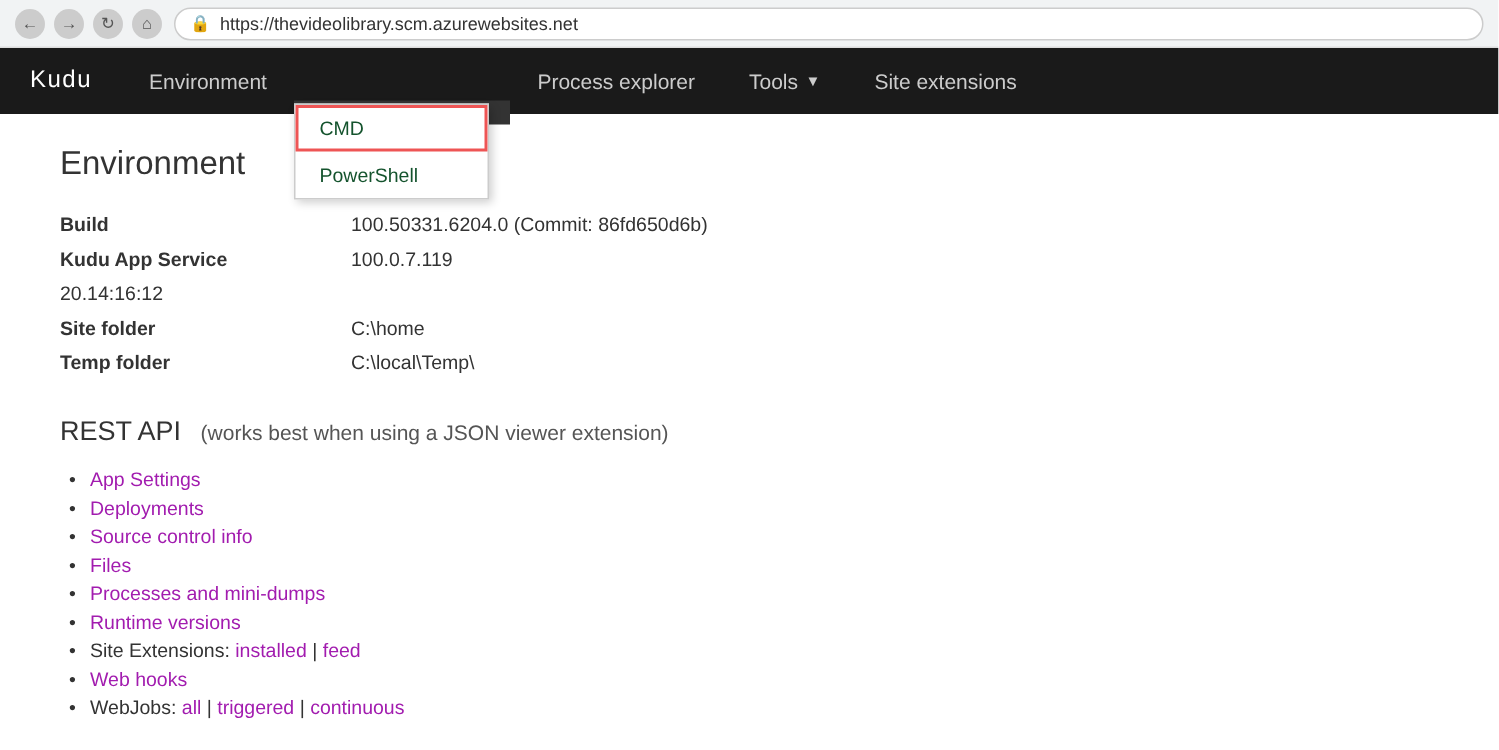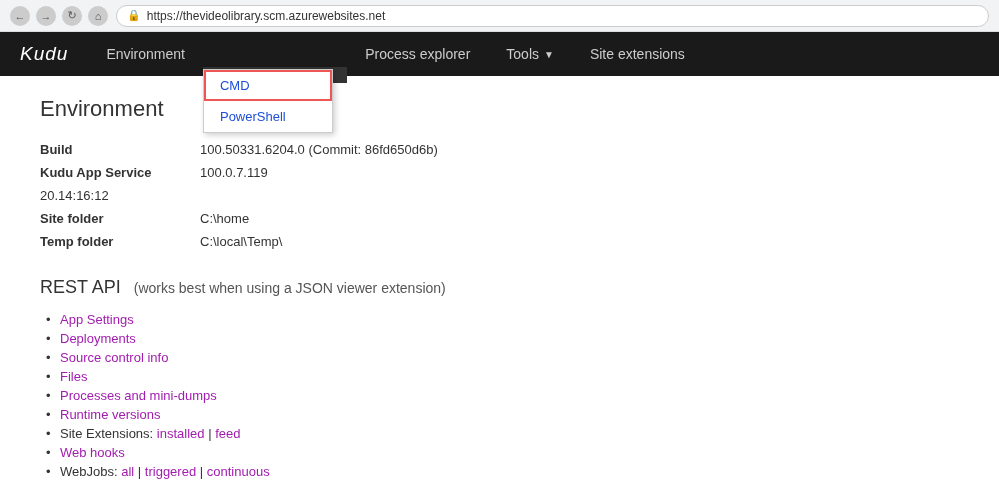--- a/index.html
+++ b/index.html
@@ -50,24 +50,23 @@
       background: #1a1a1a;
       height: 44px;
       display: flex;
       align-items: center;
       padding: 0 0;
       position: relative;
     }
     .kudu-brand {
       padding: 0 20px;
       color: #fff;
-      font-size: 19px;
+      font-size: 16px;
       font-weight: 300;
       letter-spacing: 1px;
-      font-style: italic;
     }
     .nav-items {
       display: flex;
       align-items: center;
       height: 100%;
     }
     .nav-item {
       padding: 0 18px;
       height: 100%;
       display: flex;
@@ -96,21 +95,21 @@
       background: #fff;
       border: 1px solid #ccc;
       z-index: 100;
       min-width: 130px;
       box-shadow: 2px 2px 6px rgba(0,0,0,0.2);
     }
     .dropdown-item {
       padding: 8px 16px;
       cursor: pointer;
       font-size: 13px;
-      color: #1d4ed8;
+      color: #14532d;
     }
     .dropdown-item.highlighted {
       background: #fff;
       border: 2px solid #e55;
       padding: 6px 14px;
     }
 
     
     .main-content {
       padding: 20px 40px;
@@ -124,20 +123,21 @@
       color: #333;
       margin-bottom: 16px;
     }
 
     .info-table {
       margin-bottom: 24px;
     }
     .info-row {
       display: flex;
       padding: 4px 0;
+      gap: 34px;
     }
     .info-label {
       width: 160px;
       font-weight: 600;
       color: #333;
       font-size: 13px;
     }
     .info-value {
       color: #333;
       font-size: 13px;

